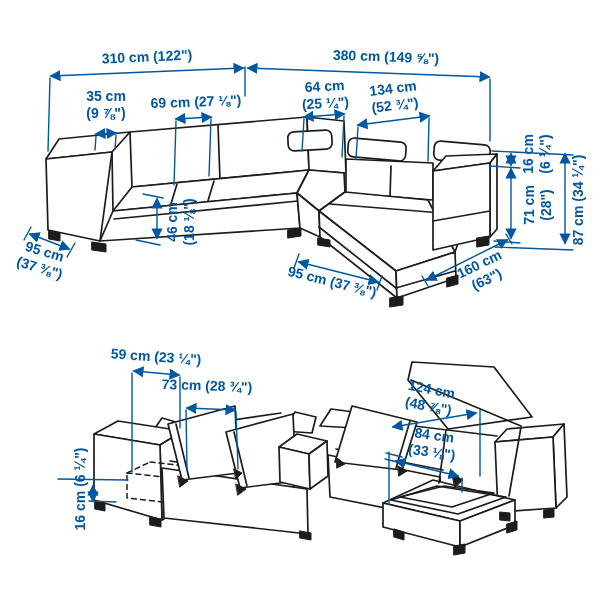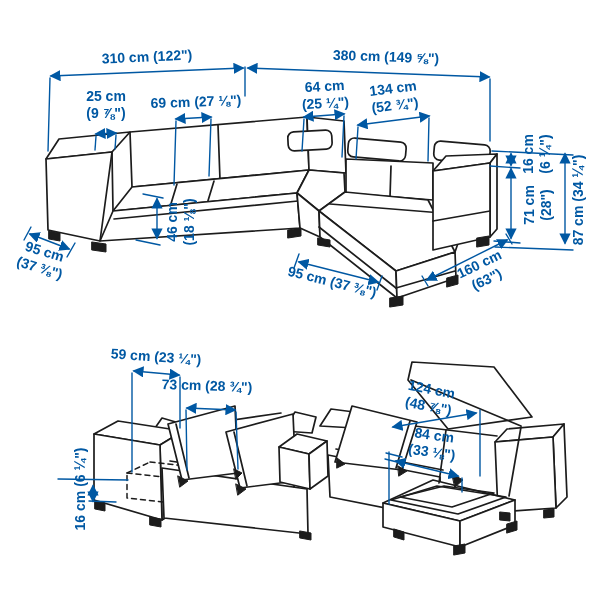--- a/index.html
+++ b/index.html
@@ -232,21 +232,21 @@
   </g>
 </svg>
 
 <div class="lbl" style="left:147px;top:57px;transform:translate(-50%,-50%) rotate(-2.5deg);">
   <div>310 cm (122")</div>
 </div>
 <div class="lbl" style="left:386px;top:57px;transform:translate(-50%,-50%) rotate(2deg);">
   <div>380 cm (149 ⅝")</div>
 </div>
 <div class="lbl" style="left:106px;top:105px;transform:translate(-50%,-50%);">
-  <div>25 cm</div>
+  <div>35 cm</div>
       <div>(9 ⅞")</div>
 </div>
 <div class="lbl" style="left:196px;top:102px;transform:translate(-50%,-50%) rotate(-2deg);">
   <div>69 cm (27 ⅛")</div>
 </div>
 <div class="lbl" style="left:325px;top:95px;transform:translate(-50%,-50%) rotate(-3deg);">
   <div>64 cm</div>
       <div>(25 ¼")</div>
 </div>
 <div class="lbl" style="left:394px;top:97px;transform:translate(-50%,-50%) rotate(-7deg);">

